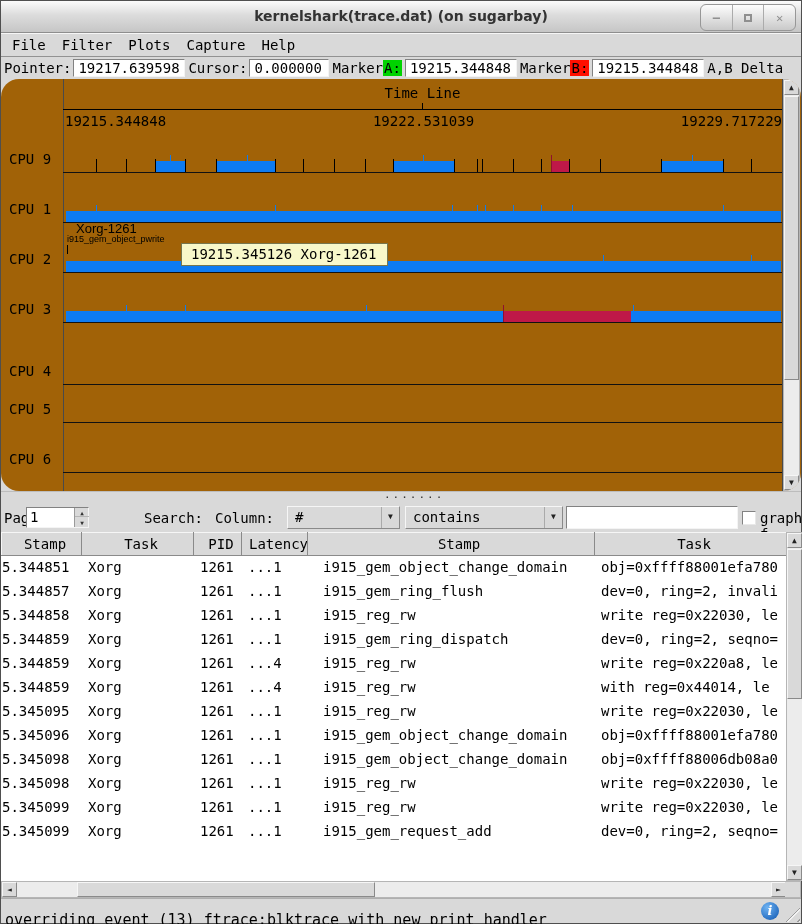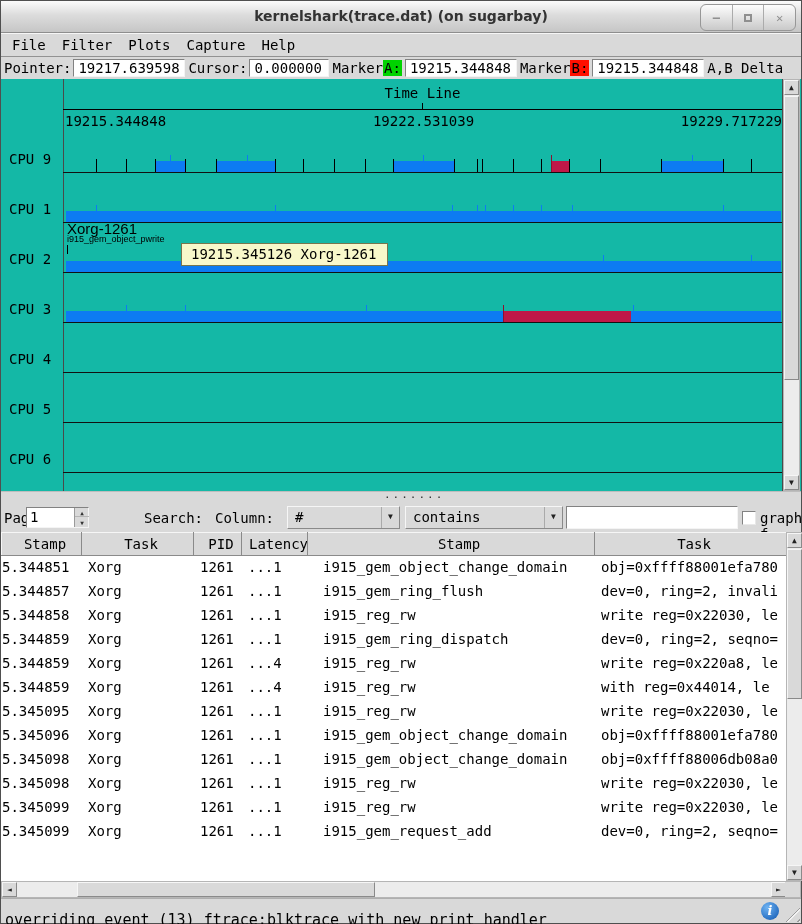--- a/index.html
+++ b/index.html
@@ -29,35 +29,35 @@
   
   .infobar { position:absolute; left:0; top:56px; width:800px; height:22px; background:#d9d9d9;
     display:flex; align-items:center; font-size:14px; white-space:nowrap; overflow:hidden; }
   .ib-label { padding:0 2px 0 3px; }
   .ib-value { background:#fff; border:1px solid; border-color:#828282 #f4f4f4 #f4f4f4 #828282;
     padding:0 4px; height:18px; line-height:16px; }
   .mk-a { background:#00d300; padding:0 1px; }
   .mk-b { background:#ff0f00; padding:0 1px; }
 
   
-  .graph { position:absolute; left:0; top:78px; width:800px; height:412px; background:#14b8a6; overflow:hidden; }
+  .graph { position:absolute; left:0; top:78px; width:800px; height:412px; background:#a16207; overflow:hidden;border-radius:18px; }
   .plot-border-l { position:absolute; left:62px; top:0; width:1px; height:412px; background:#4a4a4a; }
   .plot-border-r { position:absolute; left:781px; top:0; width:1px; height:412px; background:#4a4a4a; }
   .tl-title { position:absolute; left:62px; top:6px; width:719px; text-align:center; font-size:14px; }
   .axis-line { position:absolute; left:62px; top:30px; width:719px; height:1px; background:#000; }
   .axis-ctick { position:absolute; left:421px; top:24px; width:1px; height:6px; background:#000; }
   .axis-labels { position:absolute; left:64px; top:34px; width:717px; display:flex;
     justify-content:space-between; font-size:14px; }
   .cpu-row { position:absolute; left:0; width:783px; height:50px; }
   .cpu-label { position:absolute; left:8px; bottom:6px; font-size:14px; }
   .baseline { position:absolute; left:62px; width:719px; bottom:0; height:1px; background:#111; }
   .bar  { position:absolute; bottom:1px; height:11px; }
   .tick { position:absolute; bottom:1px; width:1px; background:#000; }
-  .cpu2-task  { position:absolute; left:66px; top:145px; font-family:"Liberation Sans", sans-serif;
-    font-size:15px; line-height:10px; }
+  .cpu2-task  { position:absolute; left:75px; top:145px; font-family:"Liberation Sans", sans-serif;
+    font-size:13px; line-height:10px; }
   .cpu2-event { position:absolute; left:66px; top:155px; font-family:"Liberation Sans", sans-serif;
     font-size:9px; line-height:10px; }
   .marker-tick { position:absolute; left:66px; top:166px; width:1px; height:9px; background:#000; }
   .tooltip { position:absolute; left:180px; top:164px; width:207px; height:23px; background:#f8f8ca;
     border:1px solid #76764e; font-size:14px; line-height:21px; padding-left:9px; z-index:5; white-space:nowrap; }
 
   
   .vscroll { position:absolute; width:17px; background:#ececec; border:1px solid #b5b5b5; }
   .sb-btn { position:absolute; left:0; width:15px; height:15px; background:#d9d9d9;
     border:1px solid; border-color:#f6f6f6 #8a8a8a #8a8a8a #f6f6f6; color:#222;
@@ -244,21 +244,21 @@
           <span class="cpu-label">CPU 3</span>
           <div class="baseline"></div>
           <div class="bar" style="left: 65px; width: 715px; background: rgb(13, 123, 242);"></div>
           <div class="bar" style="left: 502px; width: 128px; background: rgb(191, 24, 72);"></div>
           <div class="tick" style="left: 125px; height: 17px; background: rgb(13, 123, 242);"></div>
           <div class="tick" style="left: 184px; height: 17px; background: rgb(13, 123, 242);"></div>
           <div class="tick" style="left: 365px; height: 17px; background: rgb(13, 123, 242);"></div>
           <div class="tick" style="left: 632px; height: 17px; background: rgb(13, 123, 242);"></div>
           <div class="tick" style="left: 502px; height: 17px; background: rgb(143, 16, 48);"></div>
         </div>
-        <div class="cpu-row" style="top: 244px; padding-left: 20px;">
+        <div class="cpu-row" style="top: 256px; padding-left: 20px;">
           <span class="cpu-label">CPU 4</span>
           <div class="baseline"></div>
         </div>
         <div class="cpu-row" style="top: 294px;">
           <span class="cpu-label">CPU 5</span>
           <div class="baseline"></div>
         </div>
         <div class="cpu-row" style="top: 344px;">
           <span class="cpu-label">CPU 6</span>
           <div class="baseline"></div>

